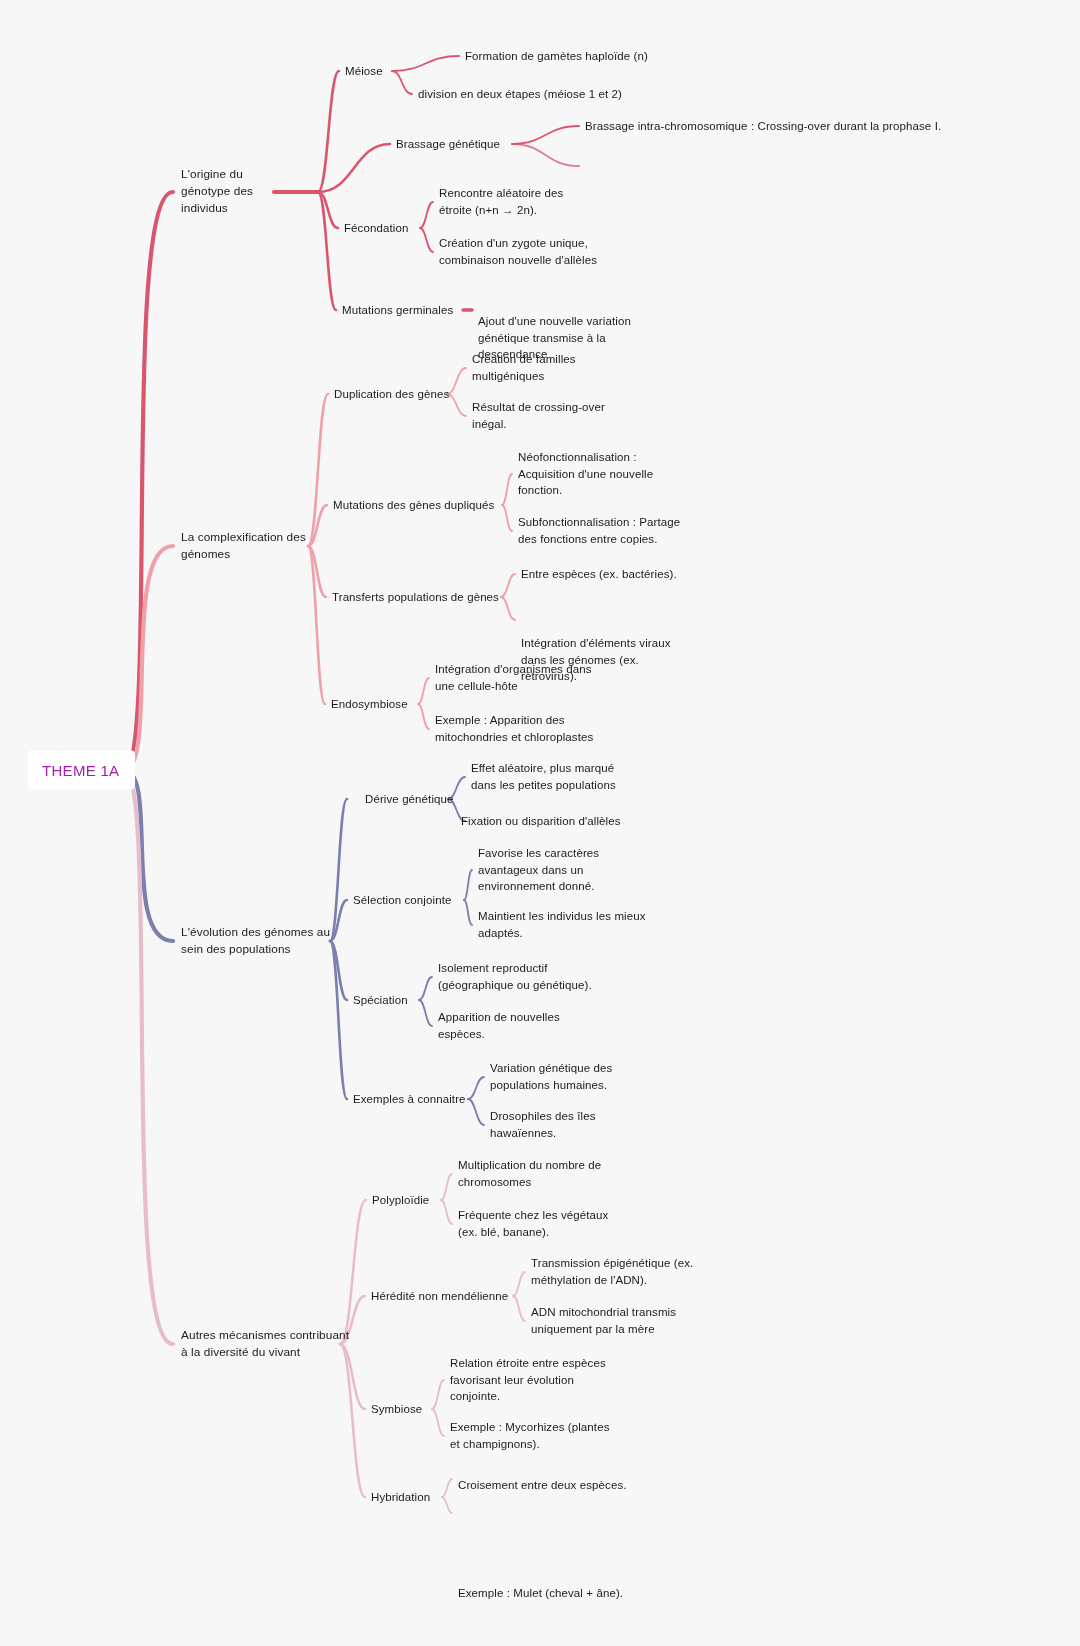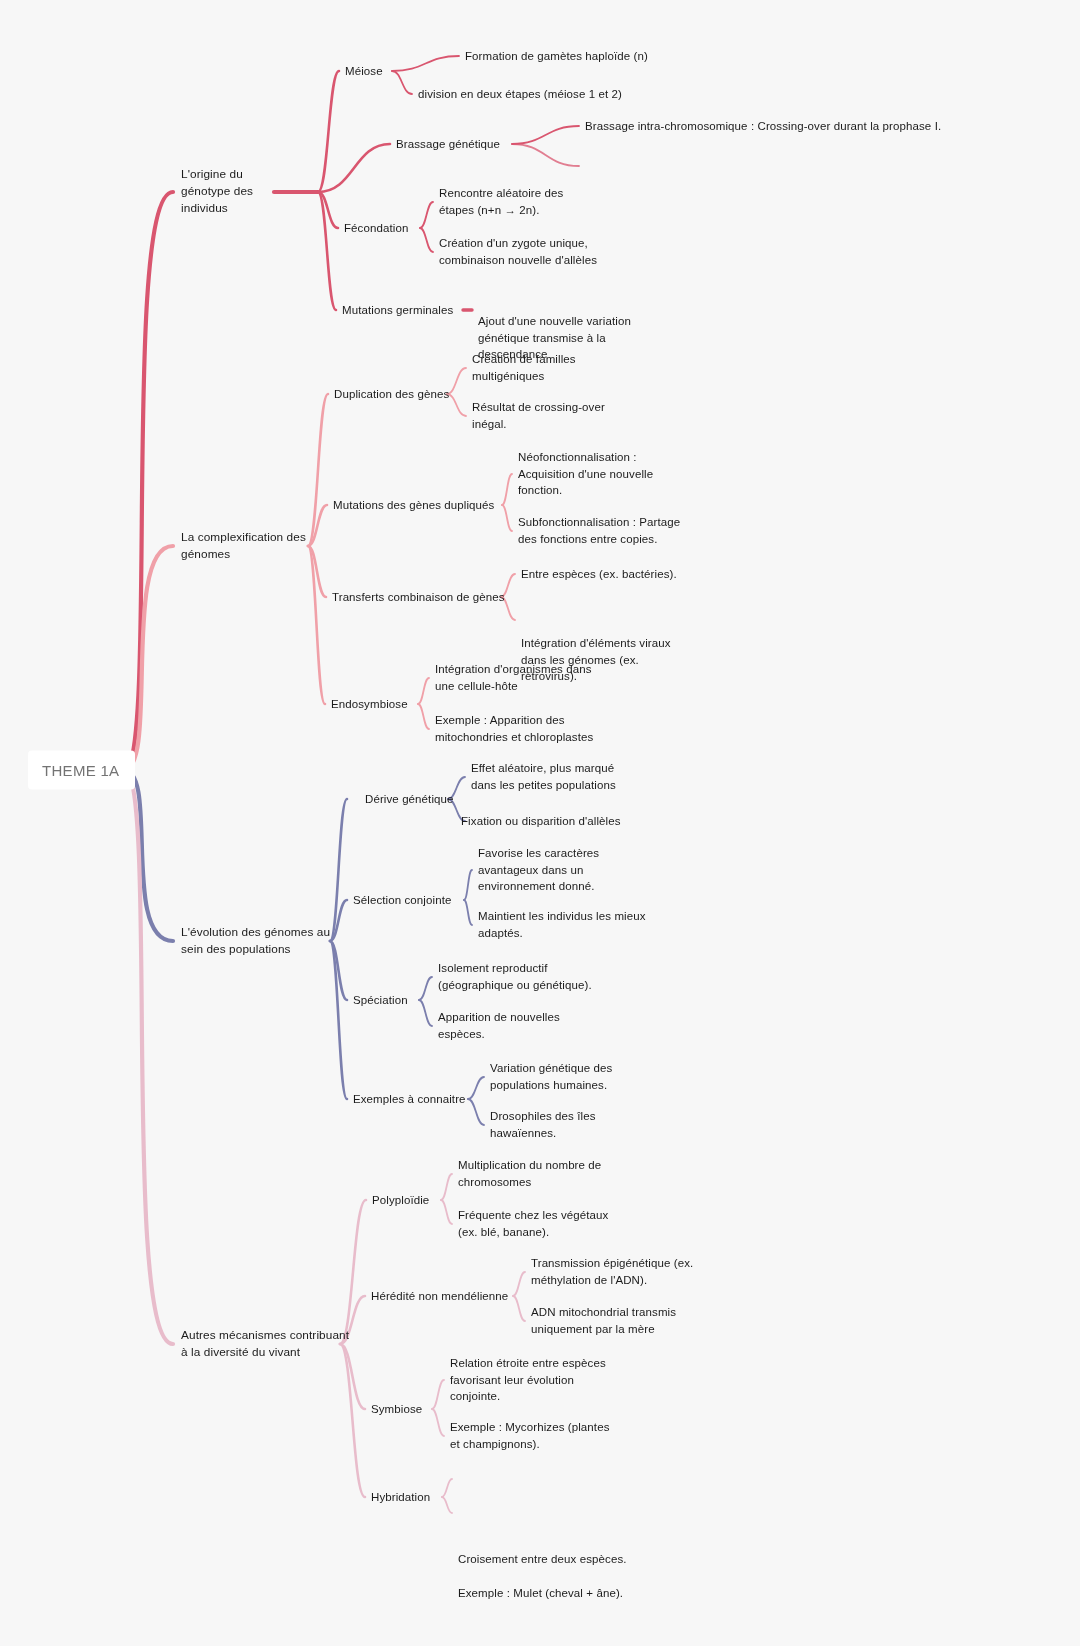--- a/index.html
+++ b/index.html
@@ -38,21 +38,21 @@
   .node.l1 { font-size: 11.8px; }
   .node.l2 { font-size: 11.5px; }
   .node.l3 { font-size: 11.5px; }
   .anchor-left  { transform: translateY(-50%); }
   .root-box {
     position: absolute;
     background: #ffffff;
     border-radius: 4px;
     padding: 11px 16px 11px 14px;
     font-size: 15px;
-    color: #737373;
+    color: #a21caf;
     letter-spacing: 0.3px;
     box-shadow: 0 0 0 0 rgba(0,0,0,0);
     transform: translateY(-50%);
   }
 </style>
 </head>
 <body style="background: rgb(247, 247, 247);">
 
 <div id="canvas">
   <svg class="links" id="links-layer" viewBox="0 0 1080 1646">
@@ -114,41 +114,41 @@
       <div class="node l1 anchor-left" style="left: 181px; top: 192px;">L'origine du
 génotype des
 individus</div>
       <div class="node l2 anchor-left" style="left: 345px; top: 71px;">Méiose</div>
       <div class="node l3 anchor-left" style="left: 465px; top: 56px;">Formation  de gamètes haploïde (n)</div>
       <div class="node l3 anchor-left" style="left: 418px; top: 94px;">division en deux étapes (méiose 1 et 2)</div>
       <div class="node l2 anchor-left" style="left: 396px; top: 144px;">Brassage génétique</div>
       <div class="node l3 anchor-left" style="left: 585px; top: 126px;">Brassage intra-chromosomique : Crossing-over durant la prophase I.</div>
       <div class="node l2 anchor-left" style="left: 344px; top: 228px;">Fécondation</div>
       <div class="node l3 anchor-left" style="left: 439px; top: 202px;">Rencontre aléatoire des
-étapes (n+n → 2n).</div>
+étroite (n+n → 2n).</div>
       <div class="node l3 anchor-left" style="left: 439px; top: 252px;">Création d'un zygote unique,
 combinaison nouvelle d'allèles</div>
       <div class="node l2 anchor-left" style="left: 342px; top: 310px;">Mutations germinales</div>
       <div class="node l3 anchor-left" style="left: 478px; top: 310px; margin-top: 28px;">Ajout d'une nouvelle variation
 génétique transmise à la
 descendance</div>
       <div class="node l1 anchor-left" style="left: 181px; top: 546px;">La complexification des
 génomes</div>
       <div class="node l2 anchor-left" style="left: 334px; top: 394px;">Duplication des gènes</div>
       <div class="node l3 anchor-left" style="left: 472px; top: 368px;">Création de familles
 multigéniques</div>
       <div class="node l3 anchor-left" style="left: 472px; top: 416px;">Résultat de crossing-over
 inégal.</div>
       <div class="node l2 anchor-left" style="left: 333px; top: 505px;">Mutations des gènes dupliqués</div>
       <div class="node l3 anchor-left" style="left: 518px; top: 474px;">Néofonctionnalisation :
 Acquisition d'une nouvelle
 fonction.</div>
       <div class="node l3 anchor-left" style="left: 518px; top: 531px;">Subfonctionnalisation : Partage
 des fonctions entre copies.</div>
-      <div class="node l2 anchor-left" style="left: 332px; top: 597px;">Transferts combinaison de gènes</div>
+      <div class="node l2 anchor-left" style="left: 332px; top: 597px;">Transferts populations de gènes</div>
       <div class="node l3 anchor-left" style="left: 521px; top: 574px;">Entre espèces (ex. bactéries).</div>
       <div class="node l3 anchor-left" style="left: 521px; top: 620px; margin-top: 40px;">Intégration d'éléments viraux
 dans les génomes (ex.
 rétrovirus).</div>
       <div class="node l2 anchor-left" style="left: 331px; top: 704px;">Endosymbiose</div>
       <div class="node l3 anchor-left" style="left: 435px; top: 678px;">Intégration d'organismes dans
 une cellule-hôte</div>
       <div class="node l3 anchor-left" style="left: 435px; top: 729px;">Exemple : Apparition des
 mitochondries et chloroplastes</div>
       <div class="node l1 anchor-left" style="left: 181px; top: 941px;">L'évolution des génomes au
@@ -185,16 +185,16 @@
 méthylation de l'ADN).</div>
       <div class="node l3 anchor-left" style="left: 531px; top: 1321px;">ADN mitochondrial transmis
 uniquement par la mère</div>
       <div class="node l2 anchor-left" style="left: 371px; top: 1409px;">Symbiose</div>
       <div class="node l3 anchor-left" style="left: 450px; top: 1380px;">Relation étroite entre espèces
 favorisant leur évolution
 conjointe.</div>
       <div class="node l3 anchor-left" style="left: 450px; top: 1436px;">Exemple : Mycorhizes (plantes
 et champignons).</div>
       <div class="node l2 anchor-left" style="left: 371px; top: 1497px;">Hybridation</div>
-      <div class="node l3 anchor-left" style="left: 458px; top: 1559px;">Croisement entre deux espèces.</div>
+      <div class="node l3 anchor-left" style="left: 458px; top: 1485px;">Croisement entre deux espèces.</div>
       <div class="node l3 anchor-left" style="left: 458px; top: 1593px;">Exemple : Mulet (cheval + âne).</div>
     </div>
 </div>
 
 </body></html>

